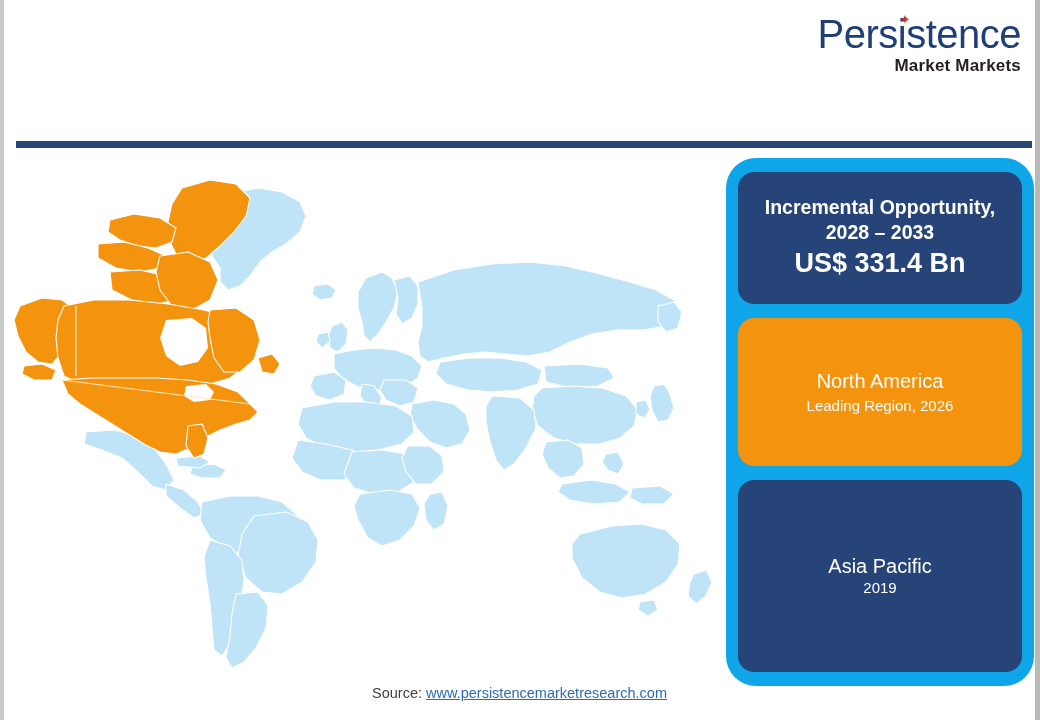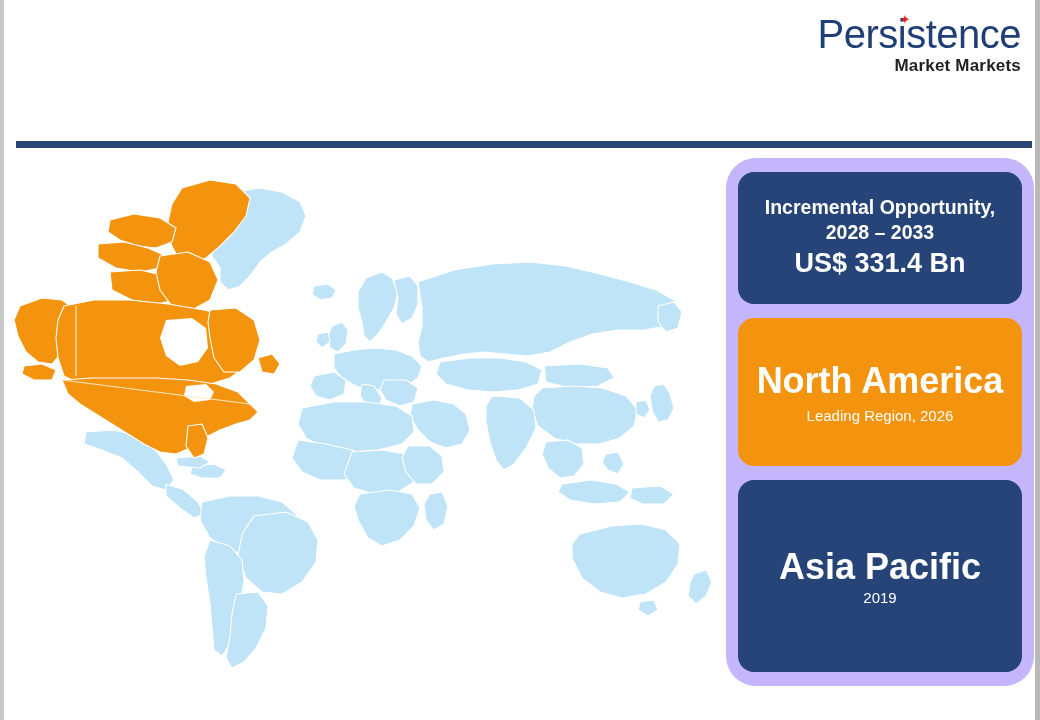--- a/index.html
+++ b/index.html
@@ -93,21 +93,21 @@
     height: 100%;
   }
 
   
   .side-panel {
     position: absolute;
     left: 722px;
     top: 158px;
     width: 308px;
     height: 528px;
-    background: #c4b5fd;
+    background: #0ea5e9;
     border-radius: 30px;
     box-sizing: border-box;
     padding: 14px 12px;
     display: flex;
     flex-direction: column;
     justify-content: space-between;
   }
 
   .card {
     border-radius: 16px;
@@ -132,22 +132,22 @@
     font-weight: bold;
     line-height: 1.28;
   }
   .line-lg {
     font-size: 27px;
     font-weight: bold;
     line-height: 1.25;
     margin-top: 2px;
   }
   .line-xl {
-    font-size: 36px;
-    font-weight: bold;
+    font-size: 20px;
+    font-weight: normal;
     line-height: 1.2;
   }
   .line-md {
     font-size: 15px;
     font-weight: normal;
     line-height: 1.28;
     margin-top: 3px;
     text-align: right;
   }
 
@@ -320,14 +320,18 @@
       <div class="line-xl">North America</div>
       <div class="line-md">Leading Region, 2026</div>
     </div>
 
     <div class="card card-navy card-3">
       <div class="line-xl">Asia Pacific</div>
       <div class="line-md" style="margin-top:0">2019</div>
     </div>
   </div>
 
+  <div class="source">
+    <span>Source:</span>
+    <a href="#">www.persistencemarketresearch.com</a>
+  </div>
 
 </div>
 
 </body></html>

